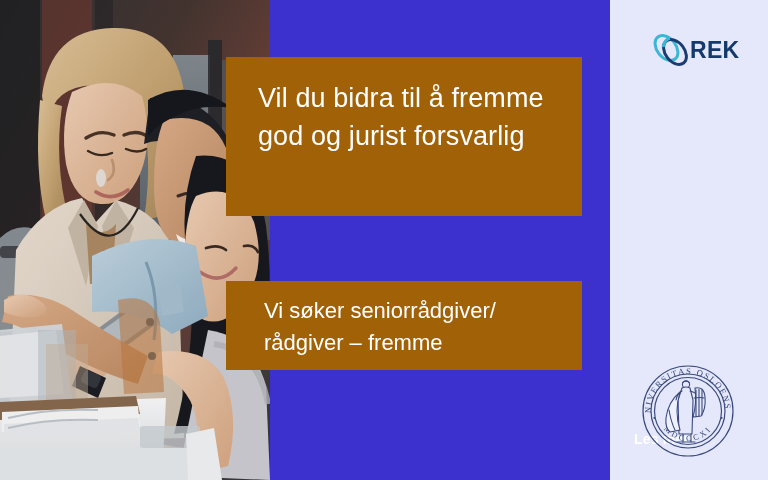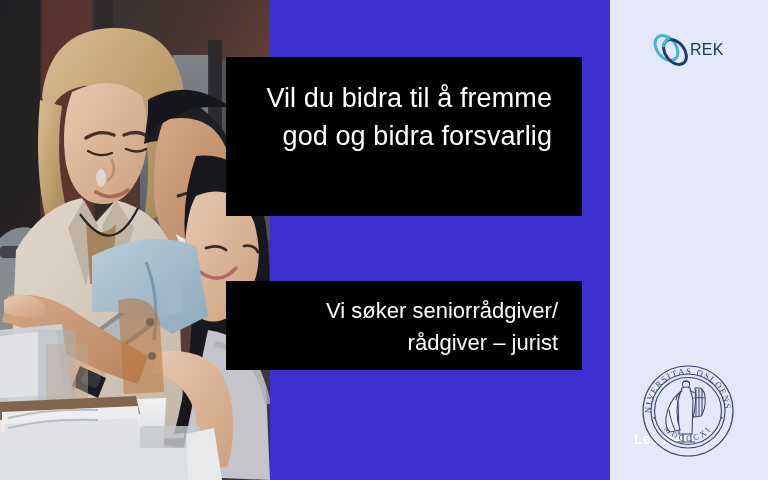--- a/index.html
+++ b/index.html
@@ -33,23 +33,22 @@
     position:absolute; left:0; top:0;
     width:270px; height:480px;
     overflow:hidden;
     background:#2b2b2f;
   }
   .photo svg { display:block; width:270px; height:480px; }
 
   
   .card {
     position:absolute;
-    background:#000000;
+    background:#a16207;
     color:#ffffff;
-    text-align:right;
   }
   .card-question {
     left:226px; top:57px;
     width:356px; height:159px;
     padding:22px 30px 0 32px;
   }
   .card-question .line {
     font-size:27px;
     line-height:38px;
     font-weight:400;
@@ -81,21 +80,21 @@
   }
 
   
   .rek-logo {
     position:absolute; left:650px; top:28px;
     width:88px; height:44px;
     display:flex; align-items:center;
   }
   .rek-mark { width:42px; height:42px; flex:0 0 42px; }
   .rek-word {
-    font-size:16px; font-weight:400;
+    font-size:23px; font-weight:700;
     color:#133a6b;
     letter-spacing:.3px;
     margin-left:-2px;
   }
   .uio-seal {
     position:absolute; left:639px; top:362px;
     width:98px; height:98px;
   }
   .uio-seal svg { display:block; }
 </style>
@@ -247,26 +246,26 @@
       <path d="M118 300 q34 -8 42 22 l4 70 -40 2 z" fill="#c27a3c" opacity="0.55"></path>
 
       <path d="M186 434 l28 -6 8 52 -34 0 z" fill="#f4f6f7"></path>
 
       <rect x="0" y="0" width="270" height="480" fill="#1a1c3a" opacity="0.06"></rect>
     </svg>
   </div>
 
   <div class="card card-question">
     <div class="line">Vil du bidra til å fremme</div>
-    <div class="line">god og bidra forsvarlig</div>
+    <div class="line">god og jurist forsvarlig</div>
   </div>
 
   <div class="card card-role">
     <div class="line">Vi søker seniorrådgiver/</div>
-    <div class="line">rådgiver – jurist</div>
+    <div class="line">rådgiver – fremme</div>
   </div>
 
   <a class="read-more" href="#">Les mer!</a>
 
   <div class="rek-logo">
     <span class="rek-mark">
       <svg viewBox="0 0 42 42" aria-hidden="true">
         <ellipse cx="16.5" cy="19" rx="9.5" ry="14" transform="rotate(-38 16.5 19)" fill="none" stroke="#3cb6d4" stroke-width="3"></ellipse>
         <ellipse cx="25" cy="23" rx="9.5" ry="14" transform="rotate(-38 25 23)" fill="none" stroke="#1b3c72" stroke-width="3"></ellipse>
         <path d="M20 9 a9.5 14 0 0 0 -7 9" fill="none" stroke="#3cb6d4" stroke-width="3"></path>

